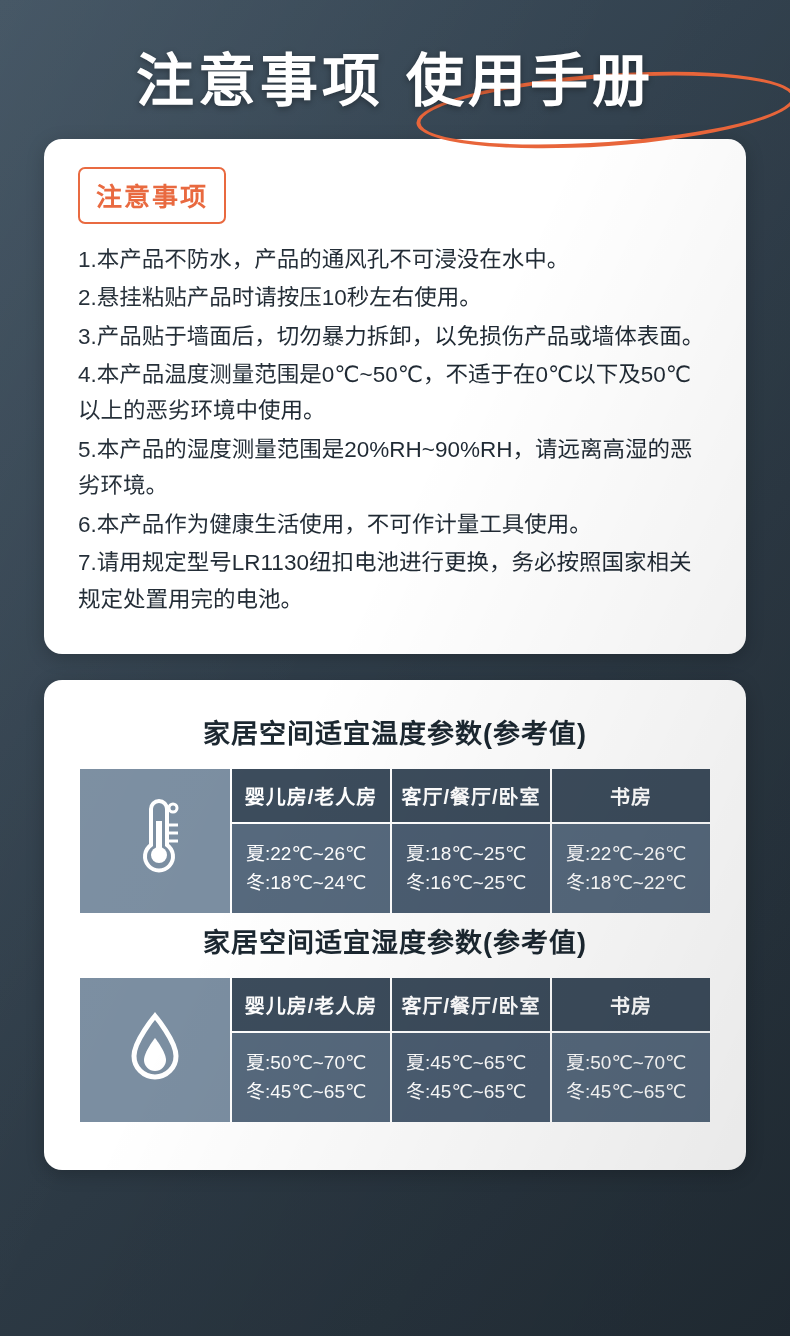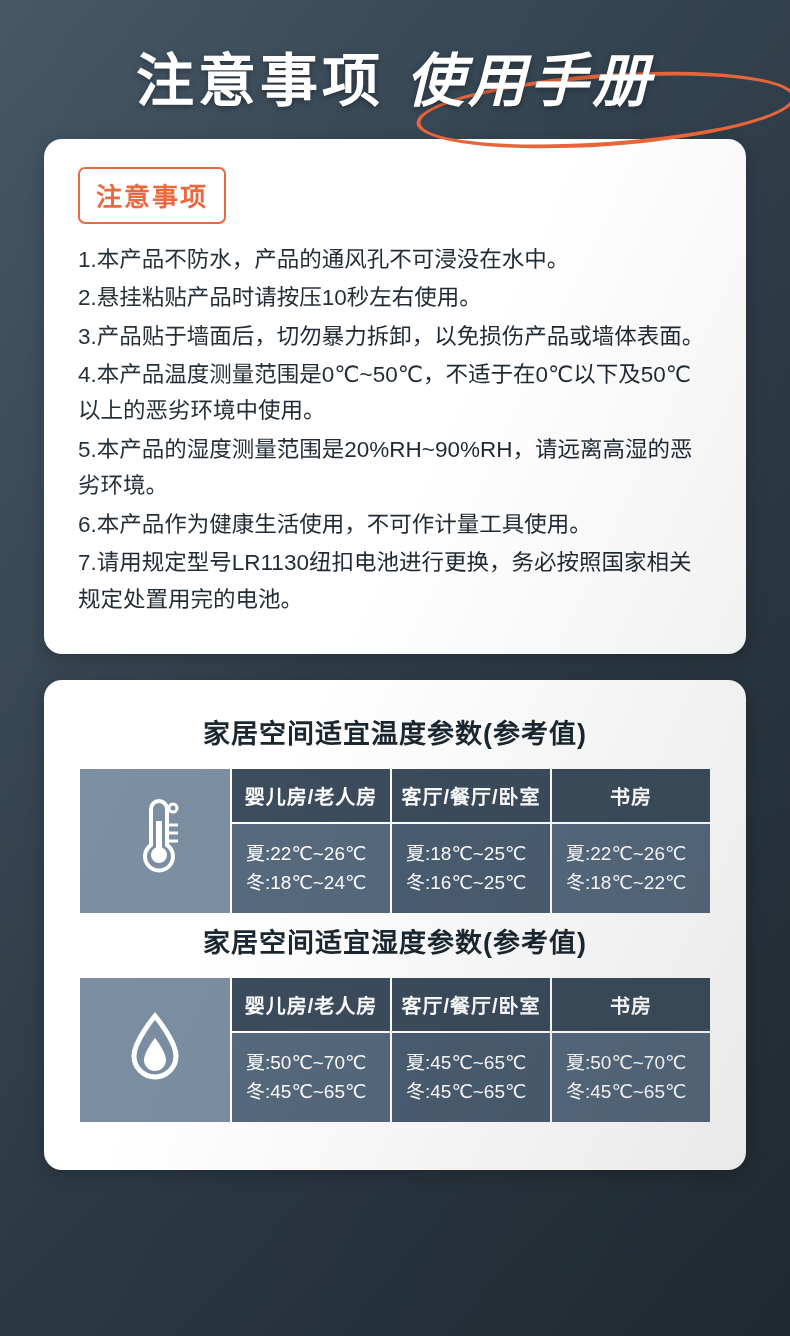--- a/index.html
+++ b/index.html
@@ -36,21 +36,21 @@
     font-size: 58px;
     font-weight: bold;
     color: #ffffff;
     letter-spacing: 4px;
     line-height: 1.15;
     white-space: nowrap;
     position: relative;
     z-index: 2;
     text-shadow: 0 2px 6px rgba(0,0,0,0.35);
   }
-  .title .part2 { margin-left: 22px; font-style: italic; }
+  .title .part2 { margin-left: 22px; }
   .ellipse {
     position: absolute;
     z-index: 1;
     left: 290px;
     top: 26px;
     width: 380px;
     height: 72px;
     border: 4px solid #e8653a;
     border-radius: 50%;
     transform: rotate(-4deg);

